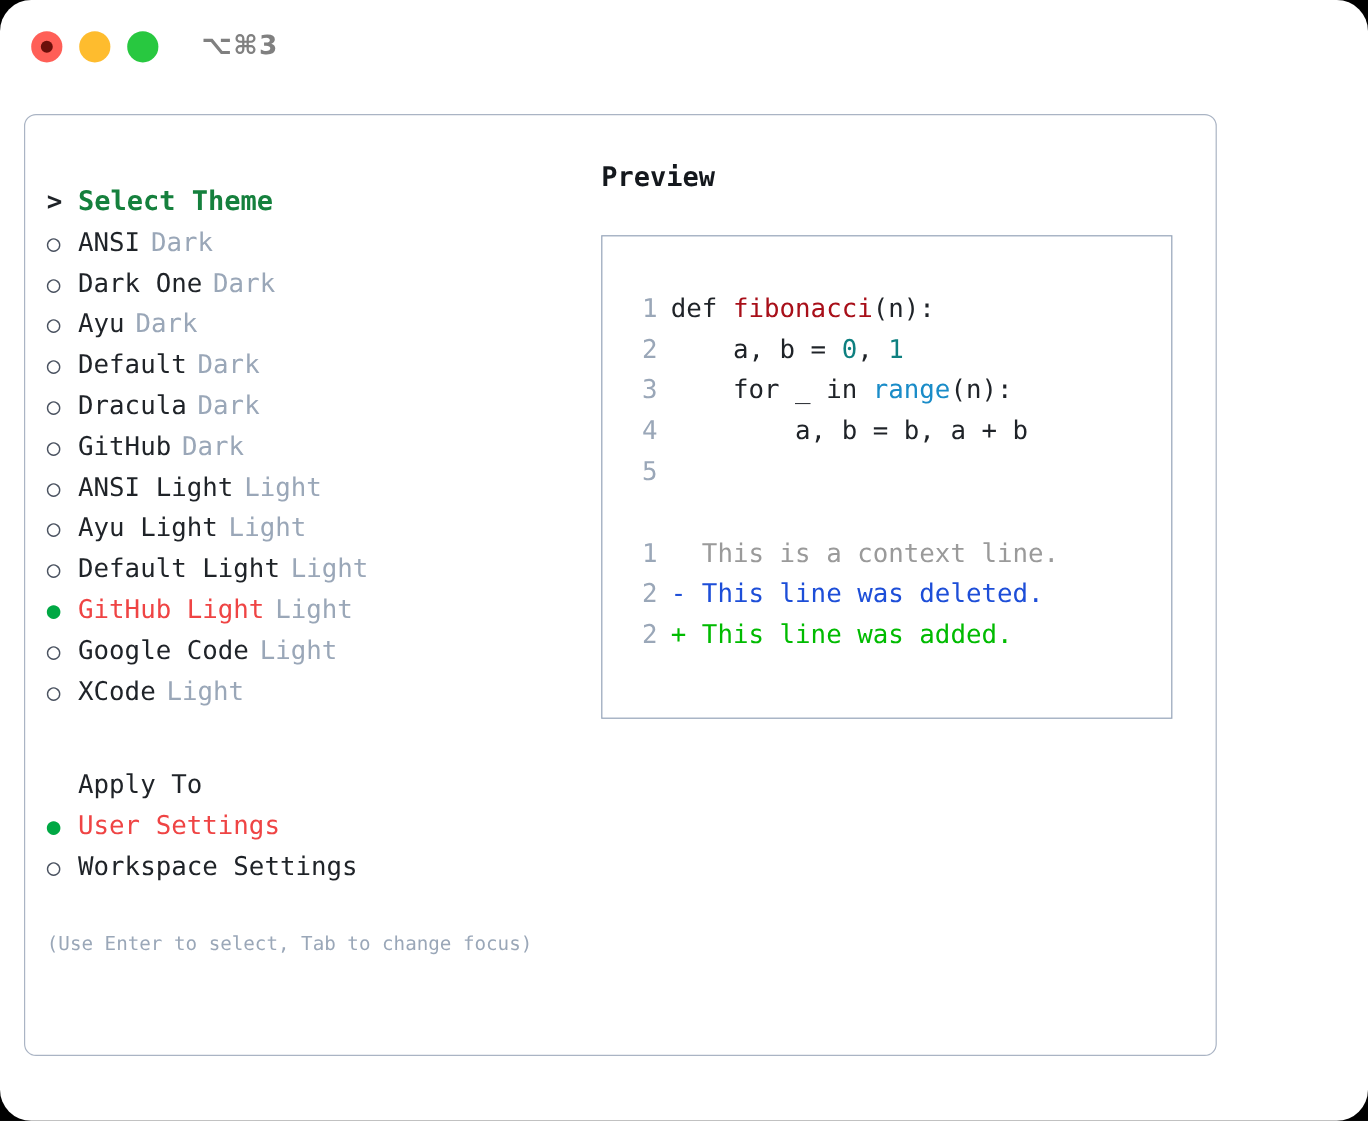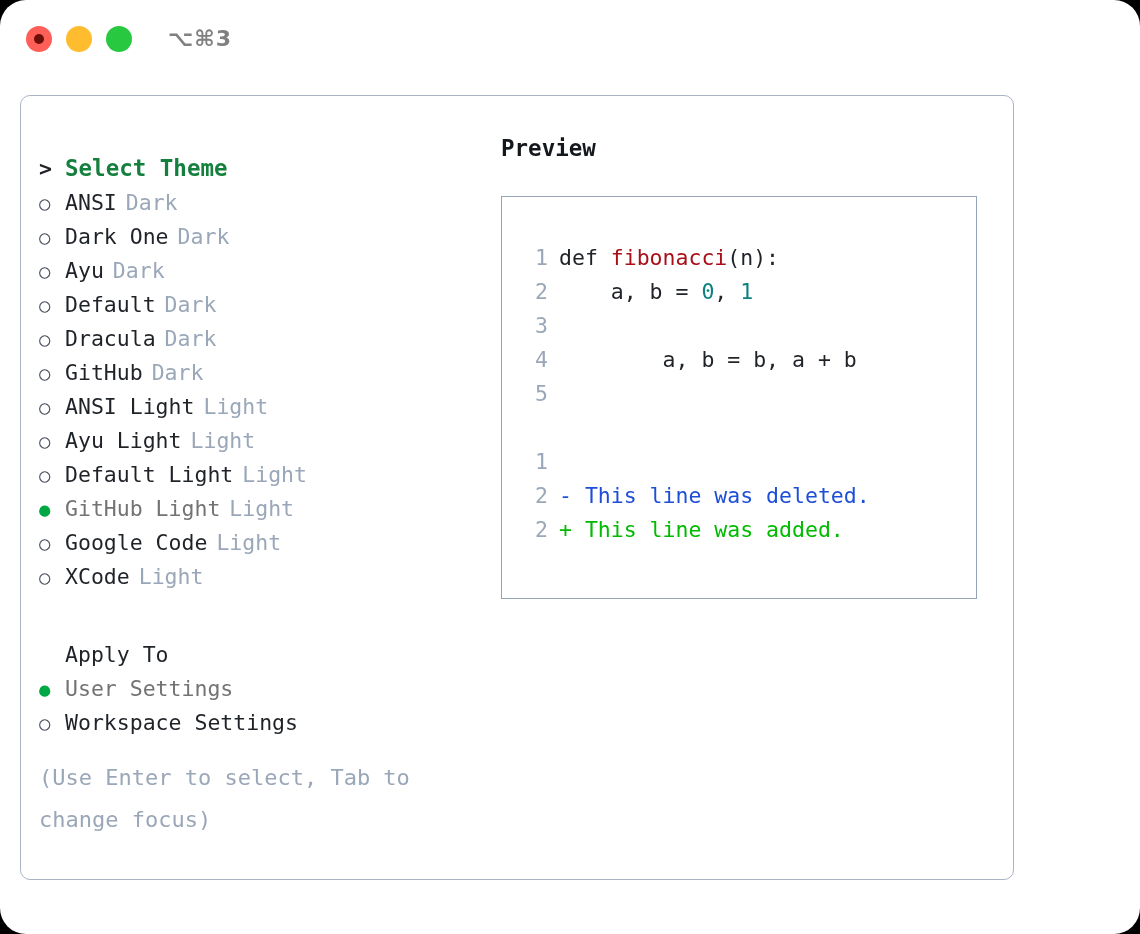--- a/index.html
+++ b/index.html
@@ -102,35 +102,35 @@
   .bullet.filled { color: #00a844; font-size: 19px; }
   .bullet.caret  { color: #1f2328; font-weight: 700; font-size: 21.5px; }
   .bullet.blank  { color: transparent; }
 
   #select-theme-header .label {
     font-weight: 700;
     font-size: 22.5px;
     color: #15803d;
   }
   .label { color: #1f2328; }
-  .label.selected { color: #737373; }
+  .label.selected { color: #ef4444; }
   .tag {
     color: #9aa7b8;
     margin-left: 9px;
   }
 
   #apply-to-header {
     margin-top: 44px;
   }
   #apply-to-header .label { color: #1f2328; }
 
   #hint {
-    margin-top: 17px;
-    font-size: 22px;
-    line-height: 42px;
+    margin-top: 32px;
+    font-size: 16px;
+    line-height: 30px;
     color: #9aa7b8;
     width: 410px;
     white-space: pre-wrap;
   }
 
   
   #right-col {
     position: absolute;
     left: 480px;
     top: 37px;
@@ -229,27 +229,27 @@
       <div id="hint">(Use Enter to select, Tab to change focus)</div>
     </div>
 
     <div id="right-col">
       <div id="preview-title">Preview</div>
 
       <div id="preview-box">
         <div id="code-block">
             <div class="code-line"><span class="ln">1</span><span class="code-text"><span class="tok-plain">def </span><span class="tok-fn">fibonacci</span><span class="tok-plain">(n):</span></span></div>
             <div class="code-line"><span class="ln">2</span><span class="code-text"><span class="tok-plain">    a, b = </span><span class="tok-num">0</span><span class="tok-plain">, </span><span class="tok-num">1</span></span></div>
-            <div class="code-line"><span class="ln">3</span></div>
+            <div class="code-line"><span class="ln">3</span><span class="code-text"><span class="tok-plain">    for _ in </span><span class="tok-call">range</span><span class="tok-plain">(n):</span></span></div>
             <div class="code-line"><span class="ln">4</span><span class="code-text"><span class="tok-plain">        a, b = b, a + b</span></span></div>
             <div class="code-line"><span class="ln">5</span></div>
           </div>
         <div class="spacer-line"></div>
         <div id="diff-block">
-            <div class="code-line"><span class="ln">1</span></div>
+            <div class="code-line"><span class="ln">1</span><span class="code-text diff-ctx">  This is a context line.</span></div>
             <div class="code-line"><span class="ln">2</span><span class="code-text diff-del">- This line was deleted.</span></div>
             <div class="code-line"><span class="ln">2</span><span class="code-text diff-add">+ This line was added.</span></div>
           </div>
       </div>
     </div>
 
   </div>
 </div>
 
 </body></html>

